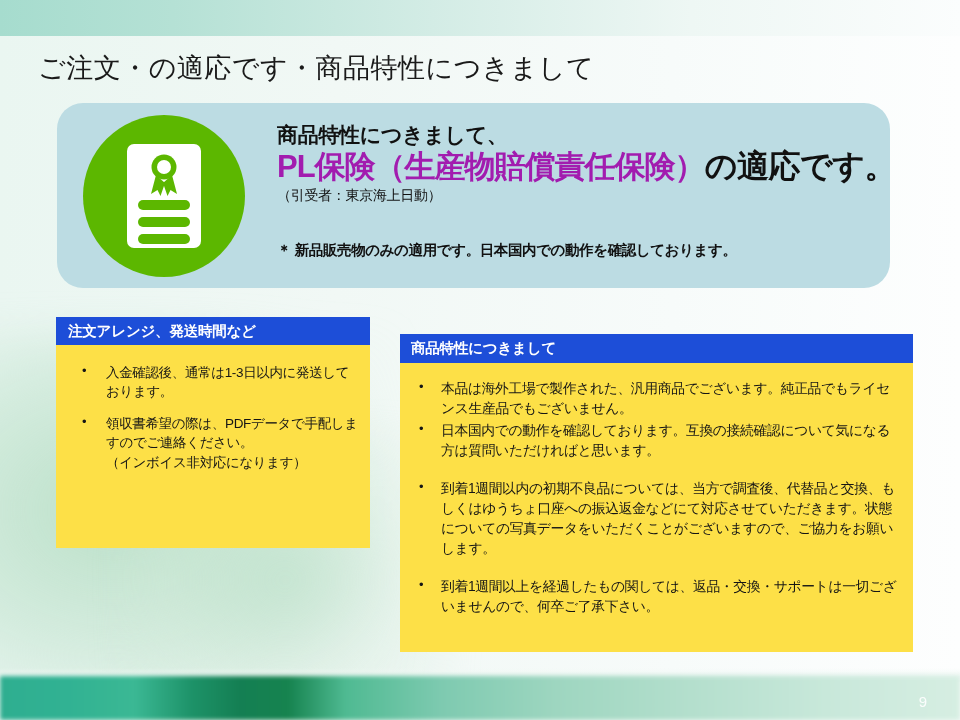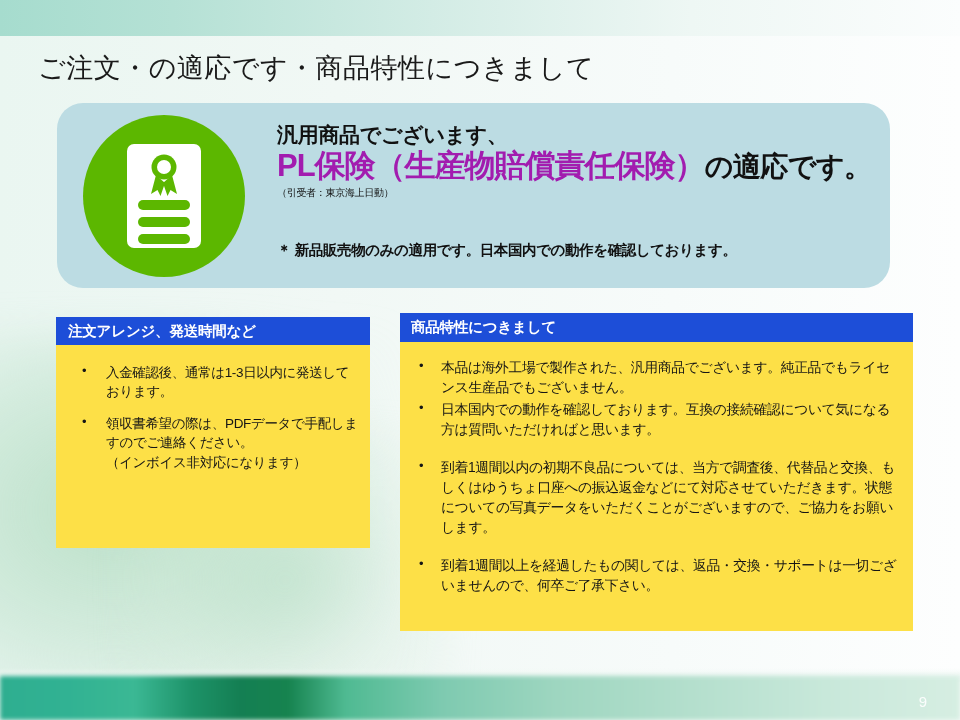--- a/index.html
+++ b/index.html
@@ -129,28 +129,28 @@
     line-height: 1.1;
     white-space: nowrap;
   }
   .pl-red {
     font-size: 31px;
     font-weight: bold;
     color: #a21caf;
     letter-spacing: -1px;
   }
   .pl-black {
-    font-size: 28px;
+    font-size: 32px;
     font-weight: bold;
     color: #111;
     letter-spacing: -0.5px;
   }
   .bline3 {
     margin-top: 3px;
-    font-size: 10px;
+    font-size: 14px;
     color: #111;
     letter-spacing: -0.3px;
   }
   .banner-note {
     position: absolute;
     left: 220px; top: 138px;
     font-size: 14.5px;
     font-weight: bold;
     color: #111;
     letter-spacing: -0.4px;
@@ -167,21 +167,21 @@
     box-sizing: border-box;
   }
   .panel-body {
     background: #fde047;
     box-sizing: border-box;
   }
   .panel-left { left: 56px; top: 317px; width: 314px; }
   .panel-left .panel-head { height: 28px; padding: 5px 0 0 12px; }
   .panel-left .panel-body { height: 203px; padding: 18px 10px 0 0; }
 
-  .panel-right { left: 400px; top: 313px; width: 513px; }
+  .panel-right { left: 400px; top: 334px; width: 513px; }
   .panel-right .panel-head { height: 29px; padding: 5px 0 0 11px; }
   .panel-right .panel-body { height: 289px; padding: 16px 12px 0 0; }
 
   ul.bullets {
     margin: 0;
     padding: 0;
     list-style: none;
   }
   ul.bullets li {
     position: relative;
@@ -242,21 +242,21 @@
           <circle cx="17" cy="14" r="12.5" fill="#5cb700"></circle>
           <circle cx="17" cy="14" r="7" fill="#ffffff"></circle>
         </svg>
         <div class="cert-line l1"></div>
         <div class="cert-line l2"></div>
         <div class="cert-line l3"></div>
       </div>
     </div>
 
     <div class="banner-text">
-      <div class="bline1">汎用商品でございます、</div>
+      <div class="bline1">商品特性につきまして、</div>
       <div class="bline2">
         <span class="pl-red">PL保険（生産物賠償責任保険）</span><span class="pl-black">の適応です。</span>
       </div>
       <div class="bline3">（引受者：東京海上日動）</div>
     </div>
 
     <div class="banner-note">＊ 新品販売物のみの適用です。日本国内での動作を確認しております。</div>
   </div>
 
   <div class="panel panel-left">

